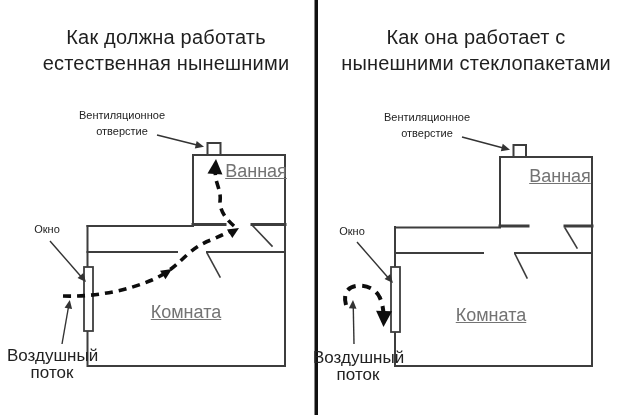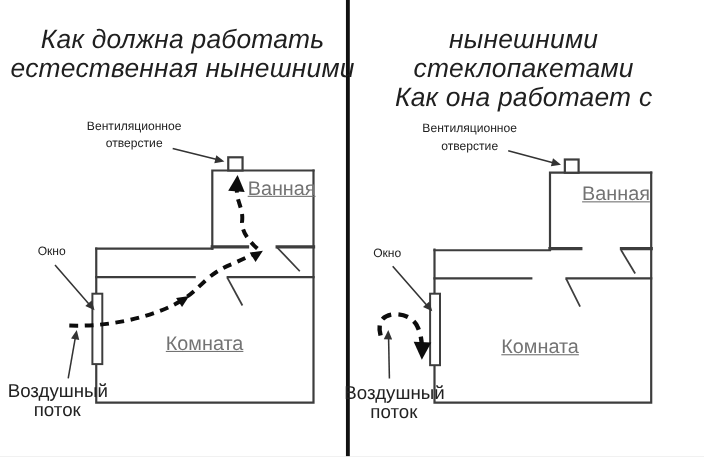--- a/index.html
+++ b/index.html
@@ -5,21 +5,21 @@
   :root{
     --bg:#ffffff; --wall:#3d3d3d; --arrow:#0d0d0d; --text:#222222; --divider:#111111;
   }
   html,body{margin:0;padding:0;background:#e8e8e8;}
   .stage{
     position:relative;width:640px;height:415px;background:var(--bg);
     font-family:"Liberation Sans",sans-serif;color:var(--text);overflow:hidden;
   }
   .stage svg{position:absolute;left:0;top:0;}
   .lbl{position:absolute;text-align:center;color:var(--text);}
-  .title{font-size:24px;line-height:26px;color:#1f1f1f;letter-spacing:.2px;font-style:italic;}
+  .title{font-size:20px;line-height:26px;color:#1f1f1f;letter-spacing:.2px;}
   .small{font-size:11px;line-height:16px;}
   .small2{font-size:17px;line-height:17px;}
   .roomname{font-size:18px;line-height:20px;color:#737373;text-decoration:underline;}
   .lbl span{display:block;}
 </style>
 </head>
 <body>
 
 <div class="stage">
 
@@ -107,22 +107,22 @@
   </div>
   <div class="lbl small" style="left:17px;top:221px;width:60px;">Окно</div>
   <div class="lbl small2" style="left:7px;top:347px;width:90px;">
     <span>Воздушный</span>
     <span>поток</span>
   </div>
   <div class="lbl roomname" style="left:211px;top:161px;width:90px;">Ванная</div>
   <div class="lbl roomname" style="left:141px;top:302px;width:90px;">Комната</div>
 
   <div class="lbl title" style="left:318px;top:24px;width:316px;">
+    <span>Как она работает с</span>
     <span>нынешними стеклопакетами</span>
-    <span>Как она работает с</span>
   </div>
   <div class="lbl small" style="left:357px;top:109px;width:140px;">
     <span>Вентиляционное</span>
     <span>отверстие</span>
   </div>
   <div class="lbl small" style="left:322px;top:223px;width:60px;">Окно</div>
   <div class="lbl small2" style="left:313px;top:349px;width:90px;">
     <span>Воздушный</span>
     <span>поток</span>
   </div>

